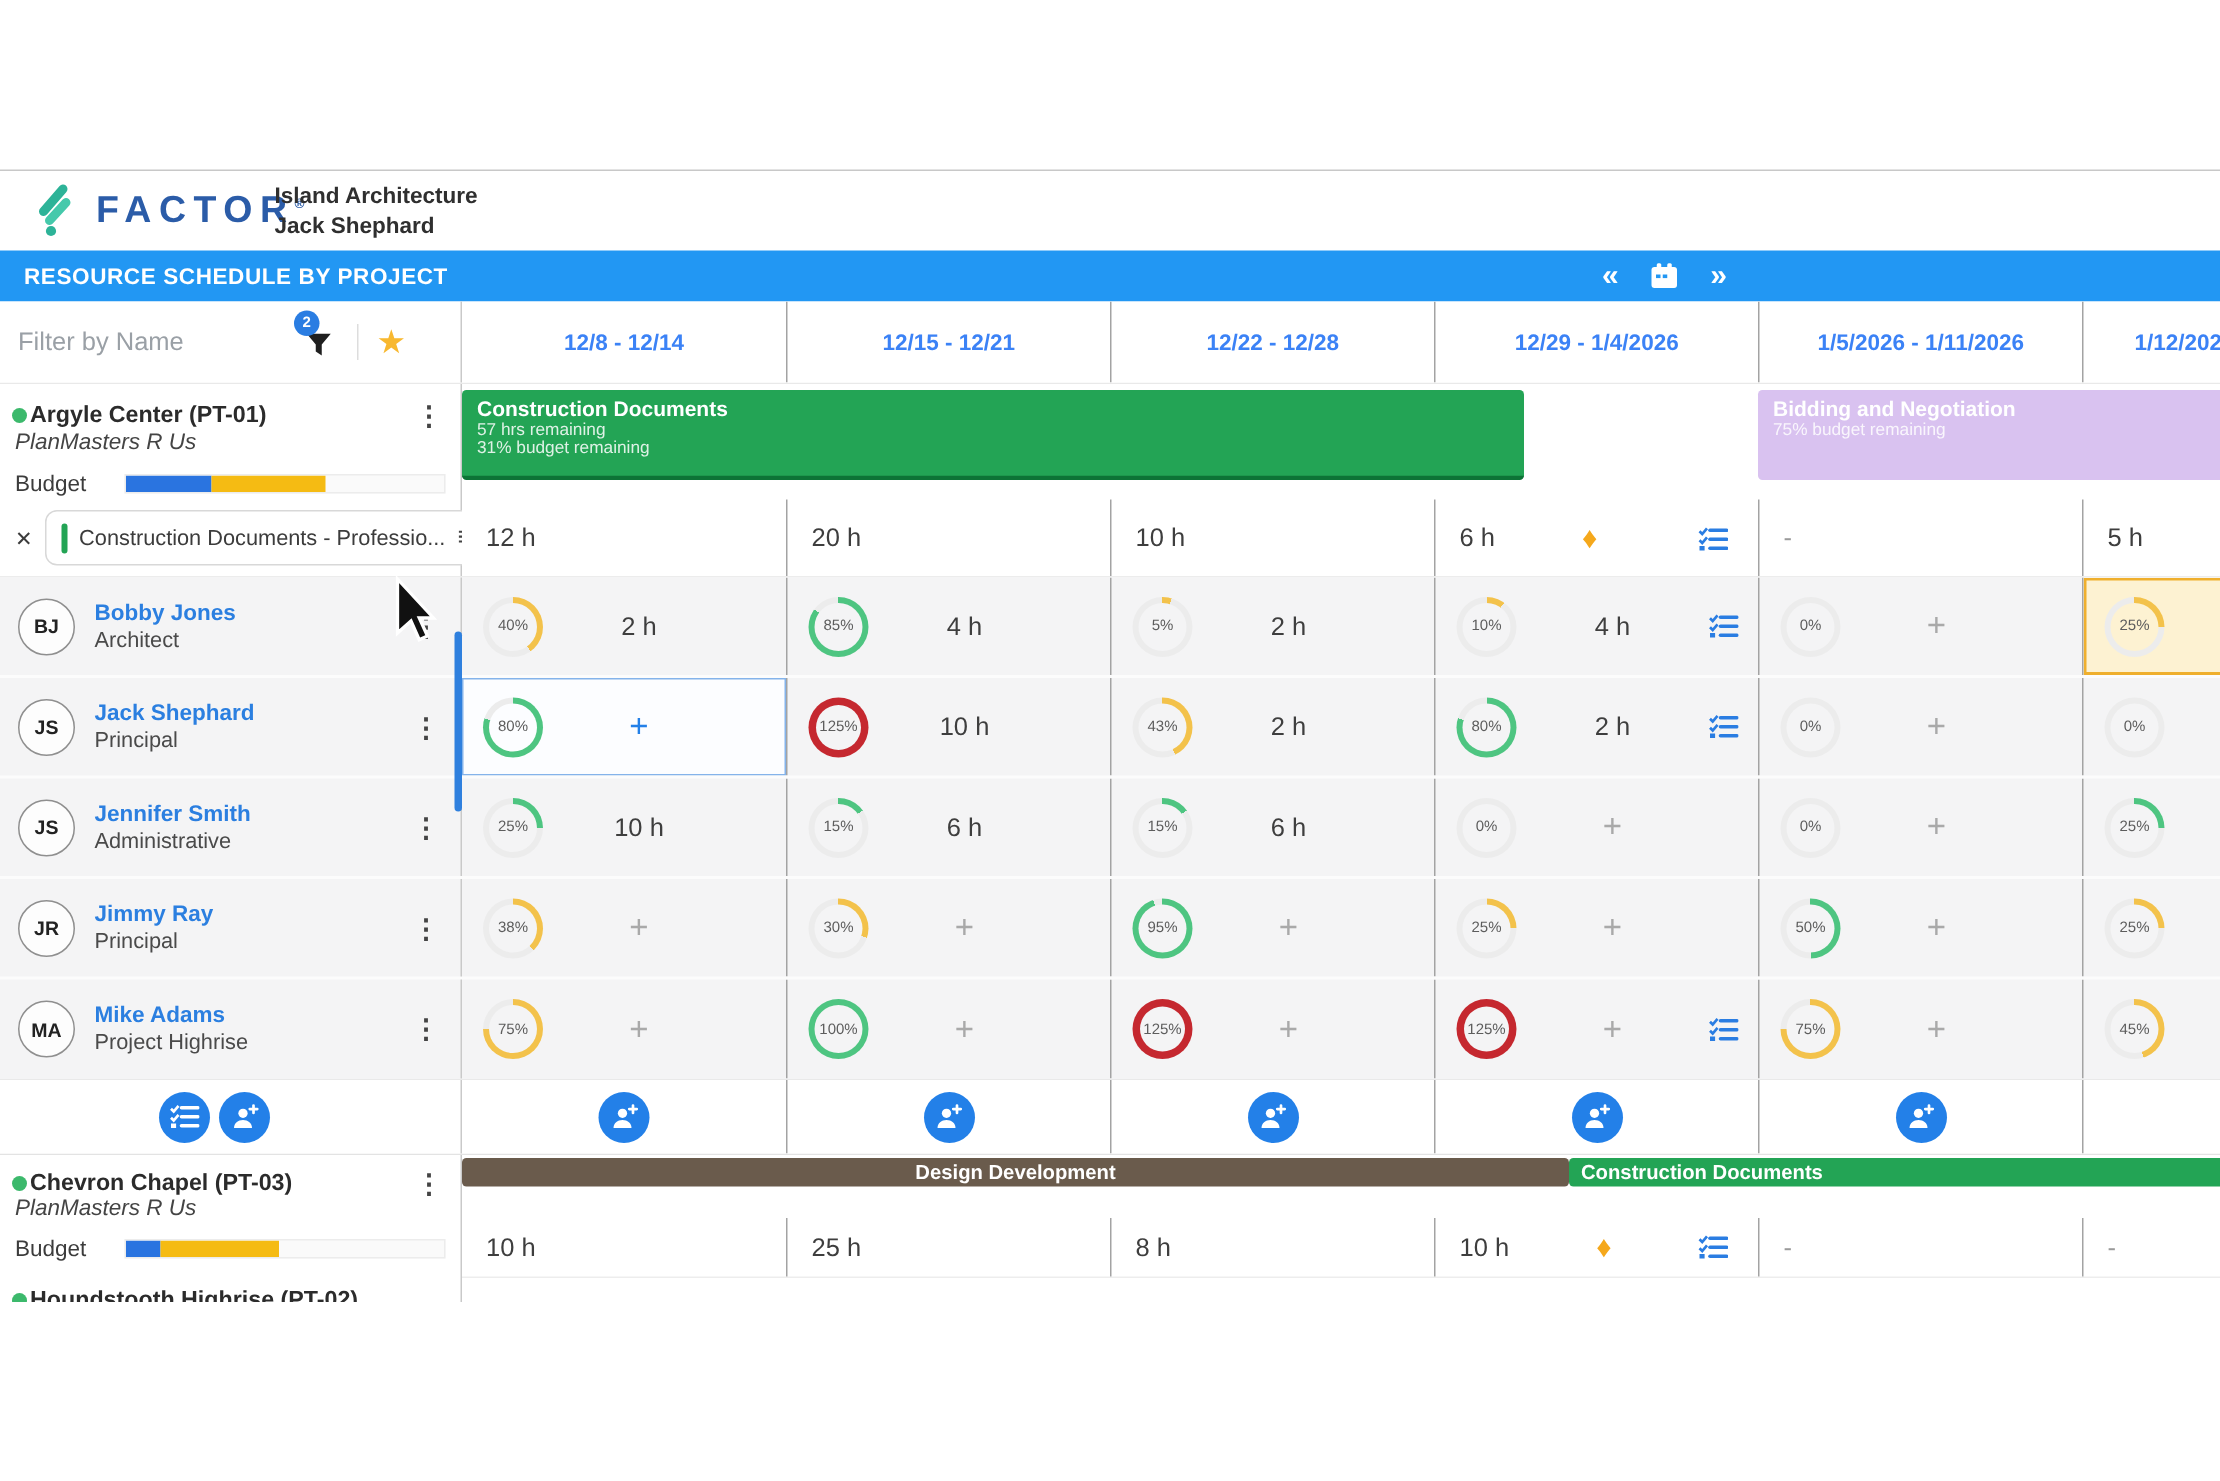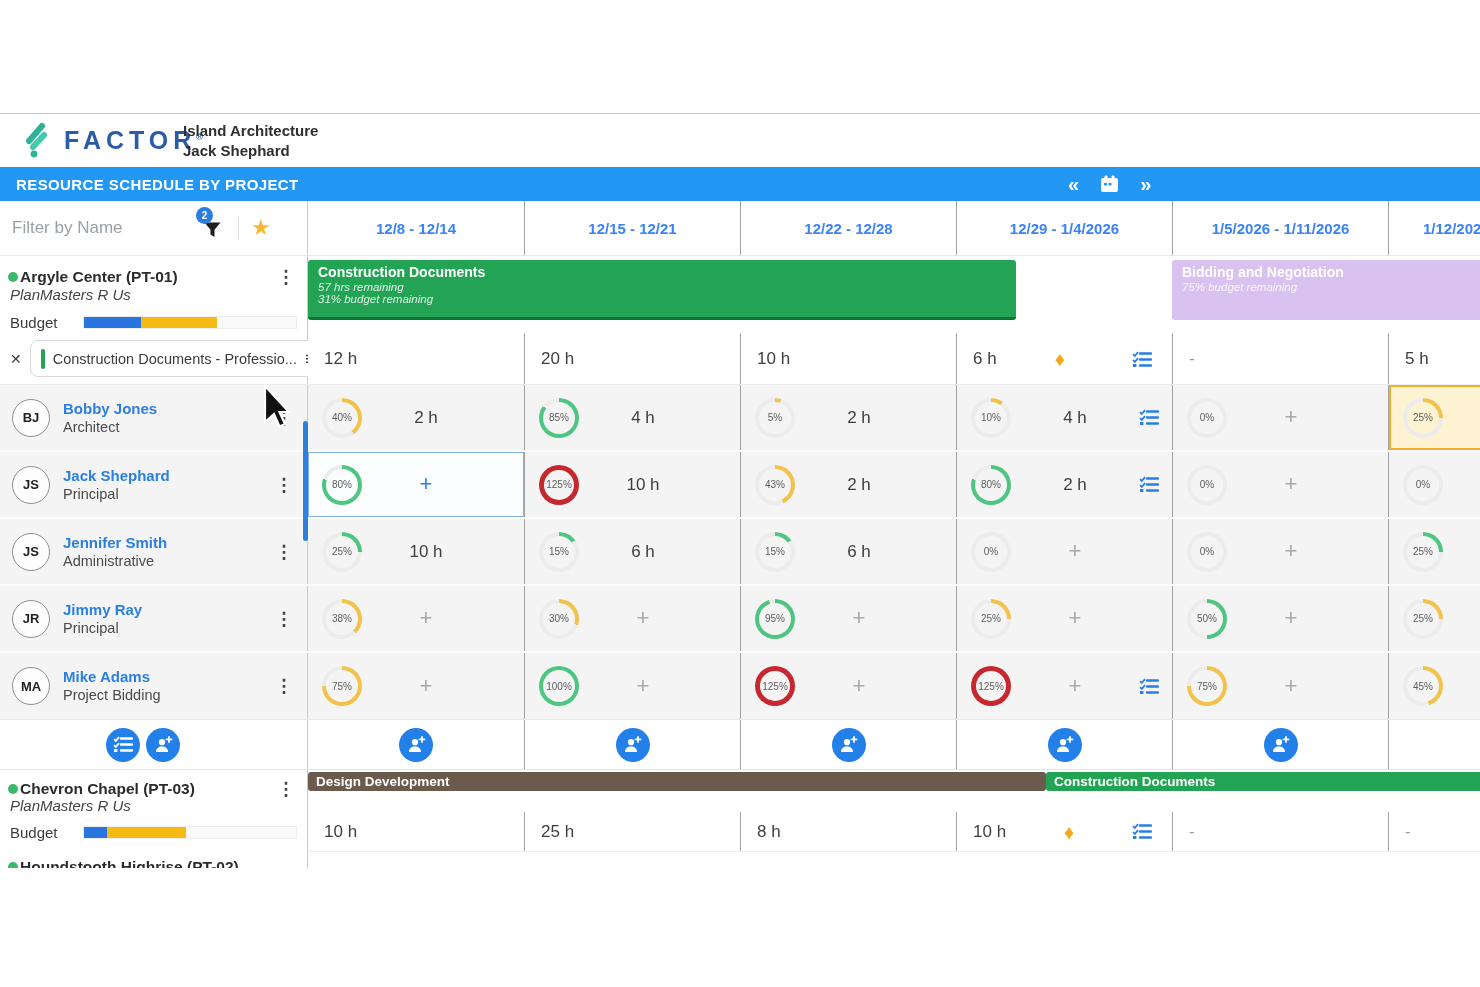--- a/index.html
+++ b/index.html
@@ -55,21 +55,21 @@
   .chipx{font-size:14px;color:#3c3c3c;margin-right:8px;cursor:pointer;}
   .chipbox{flex:1;height:37px;border:1px solid #d8d8d8;border-radius:8px;background:#fff;display:flex;align-items:center;padding:0 10px;gap:8px;}
   .chipbar{width:4px;height:20px;border-radius:2px;background:#23a455;flex:none;}
   .chiplabel{font-size:14.5px;color:#3c3c3c;flex:1;white-space:nowrap;overflow:hidden;}
   .chipham{font-size:19px;color:#444;cursor:pointer;}
 
   
   .phasearea{position:relative;}
   .phase{position:absolute;color:#fff;border-radius:3px;overflow:hidden;}
   .phase .p-title{font-weight:700;font-size:14px;padding:4px 10px 1px;white-space:nowrap;}
-  .phase .p-sub{font-style:italic;font-size:11.5px;padding:0 10px;opacity:.85;white-space:nowrap;}
+  .phase .p-sub{font-size:11.5px;padding:0 10px;opacity:.85;white-space:nowrap;}
   .phase.thin .p-title{padding:0 8px;font-size:13.5px;line-height:19px;}
 
   
   .tcell{display:flex;align-items:center;padding-left:16px;font-size:17px;color:#3e3e3e;}
   .dash{color:#9a9a9a;}
   .diamond{color:#f5a81c;font-size:20px;margin-left:58px;line-height:1;}
   .tcell .chk{margin-left:auto;margin-right:20px;}
 
   
   .rrow{height:67px;border-bottom:2px solid #fcfcfc;}
@@ -447,21 +447,21 @@
                 </div>
               </div>
             </div>
           </div>
         </div>
         <div class="band gray rrow last">
           <div class="sb person">
             <div class="avatar">MA</div>
             <div class="pinfo">
               <div class="rname">Mike Adams</div>
-              <div class="rrole">Project Bidding</div>
+              <div class="rrole">Project Highrise</div>
             </div>
             <span class="kebab">⋮</span>
           </div>
           <div class="tl">
             <div class="cols">
               <div class="rcell">
                 <div class="donut" style="--p: 75; --c: #f3c24b;">
                   <b>75%</b>
                 </div>
                 <span class="val"><span class="plus">+</span></span>
@@ -589,21 +589,21 @@
               <span class="blabel">Budget</span>
               <div class="bbar">
                 <span class="bseg blue" style="width: 23px;"></span>
                 <span class="bseg yellow" style="width: 79px;"></span>
               </div>
             </div>
           </div>
           <div class="tl">
             <div class="phasearea" style="height: 42px;">
               <div class="cols"></div>
-              <div class="phase thin" style="left: 0px; width: 738px; background: rgb(106, 91, 76); top: 2px; height: 19px;">
+              <div class="phase thin" style="left: 0px; width: 738px; background: rgb(106, 91, 76); top: 2px; height: 19px; text-align: center;">
                 <div class="p-title">Design Development</div>
               </div>
               <div class="phase thin" style="left: 738px; width: 558px; background: rgb(35, 164, 85); top: 2px; height: 19px;">
                 <div class="p-title">Construction Documents</div>
               </div>
             </div>
             <div class="cols trow2" style="height: 40px;">
               <div class="tcell">
                 <span>10 h</span>
               </div>

